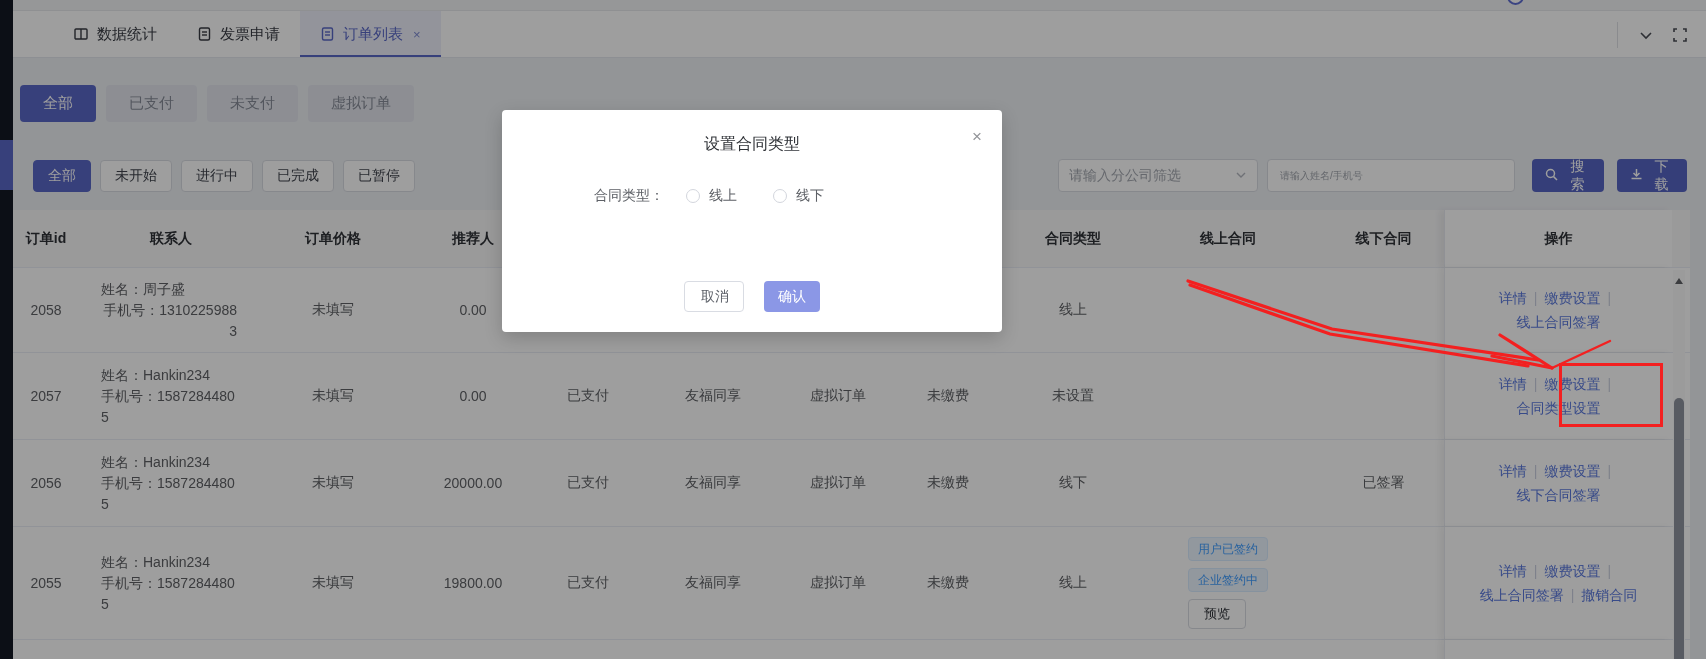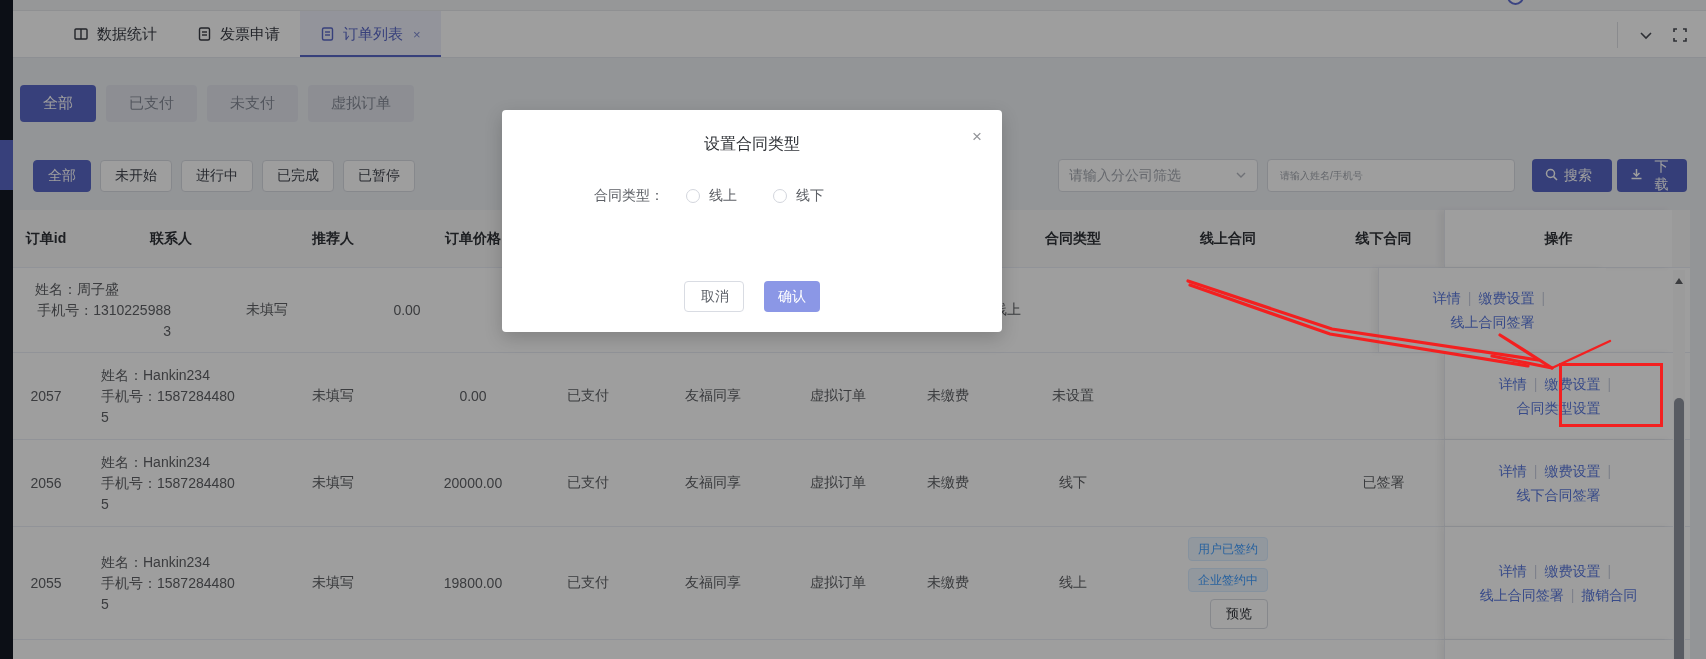--- a/index.html
+++ b/index.html
@@ -44,38 +44,38 @@
   .sel-branch { position:absolute; left:1058px; top:159px; width:200px; height:33px; background:#fff;
                 border:1px solid #d9dce3; border-radius:4px; display:flex; align-items:center;
                 padding:0 10px; color:#a4a8b0; font-size:14px; justify-content:space-between; }
   .inp-name { position:absolute; left:1267px; top:159px; width:248px; height:33px; background:#fff;
               border:1px solid #d9dce3; border-radius:4px; padding:0 12px; font-size:10px; color:#333;
               font-family:"Liberation Sans", sans-serif; }
   .inp-name::placeholder { color:#a4a8b0; }
   .btn-primary { position:absolute; top:159px; height:33px; border:none; border-radius:4px; background:#5665c3;
                  color:#fff; font-size:14px; display:flex; align-items:center; gap:6px; padding:0 13px;
                  cursor:pointer; font-family:"Liberation Sans", sans-serif; }
-  #btn-search { left:1532px; width:80px; }
+  #btn-search { left:1532px; width:72px; }
   #btn-download { left:1617px; width:70px; }
 
   
   .table-card { position:absolute; left:13px; top:210px; width:1677px; height:449px; background:#8b5cf6; }
   .tr { display:flex; border-bottom:1px solid #ebeef5; background:#fff; }
   .tr.head { background:#f8f8f9; height:58px; }
   .th, .td { display:flex; align-items:center; justify-content:center; text-align:center;
              padding:10px 12px; font-size:14px; color:#606266; flex:0 0 auto; }
   .th { font-weight:bold; color:#2f3237; line-height:19px; flex-wrap:wrap; word-break:break-all; }
   .td.cell-contact { justify-content:flex-start; text-align:left; padding-left:22px; padding-right:26px;
                      line-height:21px; word-break:break-all; }
   .td.cell-price { color:#606266; }
   .col-op { border-left:1px solid #e8eaf0; box-shadow:-5px 0 6px rgba(0,0,0,0.05); background:#fff; }
   .actions-wrap { display:flex; flex-wrap:wrap; justify-content:center; align-items:center; line-height:24px; }
   .action-link { color:#5b79dd; cursor:pointer; white-space:nowrap; }
   .sep { color:#ccd1e0; margin:0 7px; }
-  .tags-col { display:flex; flex-direction:column; align-items:flex-end; gap:7px; }
+  .tags-col { display:flex; flex-direction:column; align-items:flex-start; gap:7px; }
   .tag { height:24px; display:flex; align-items:center; padding:0 9px; font-size:12px; color:#409eff;
          background:#ecf5ff; border:1px solid #d9ecff; border-radius:4px; }
   .mini-btn { height:30px; display:flex; align-items:center; padding:0 15px; background:#fff;
               border:1px solid #d9dce3; border-radius:4px; color:#33363c; font-size:13px; cursor:pointer; }
 
   
   .vscroll { position:absolute; right:5px; top:60px; width:12px; bottom:0; background:#fafafa; }
   .vscroll .arrow-up { position:absolute; top:8px; left:2px; width:0; height:0;
                        border-left:4px solid transparent; border-right:4px solid transparent;
                        border-bottom:6px solid #606266; }
@@ -204,32 +204,33 @@
         </svg>
     </span>
     <span>下载</span>
   </button>
 
   <div class="table-card">
     <div id="table-body">
         <div class="tr head">
           <div class="th" style="width: 66px;">订单id</div>
           <div class="th" style="width: 184px;">联系人</div>
+          <div class="th" style="width: 140px;">订单价格</div>
           <div class="th" style="width: 140px;">推荐人</div>
-          <div class="th" style="width: 140px;">订单价格</div>
           <div class="th" style="width: 90px;"></div>
           <div class="th" style="width: 160px;"></div>
           <div class="th" style="width: 90px;"></div>
           <div class="th" style="width: 130px;"></div>
           <div class="th" style="width: 120px;">合同类型</div>
           <div class="th" style="width: 190px;">线上合同</div>
           <div class="th" style="width: 121px; text-align: center;">线下合同</div>
           <div class="th col-op" style="width: 228px;">操作</div>
         </div>
         <div class="tr" style="min-height: 85px;">
+          <div class="td cell-id" style="width: 66px;">2058</div>
           <div class="td cell-contact" style="width: 184px; flex-direction: column; align-items: flex-start; justify-content: center;">
             <div style="width: 100%;">姓名：周子盛</div>
             <div style="width: 100%; text-align: right;">手机号：13102259883</div>
           </div>
           <div class="td cell-referrer" style="width: 140px;">未填写</div>
           <div class="td cell-price" style="width: 140px;">0.00</div>
           <div class="td cell-pay_status" style="width: 90px;"></div>
           <div class="td cell-branch" style="width: 160px;"></div>
           <div class="td cell-order_type" style="width: 90px;"></div>
           <div class="td cell-fee_status" style="width: 130px;"></div>

